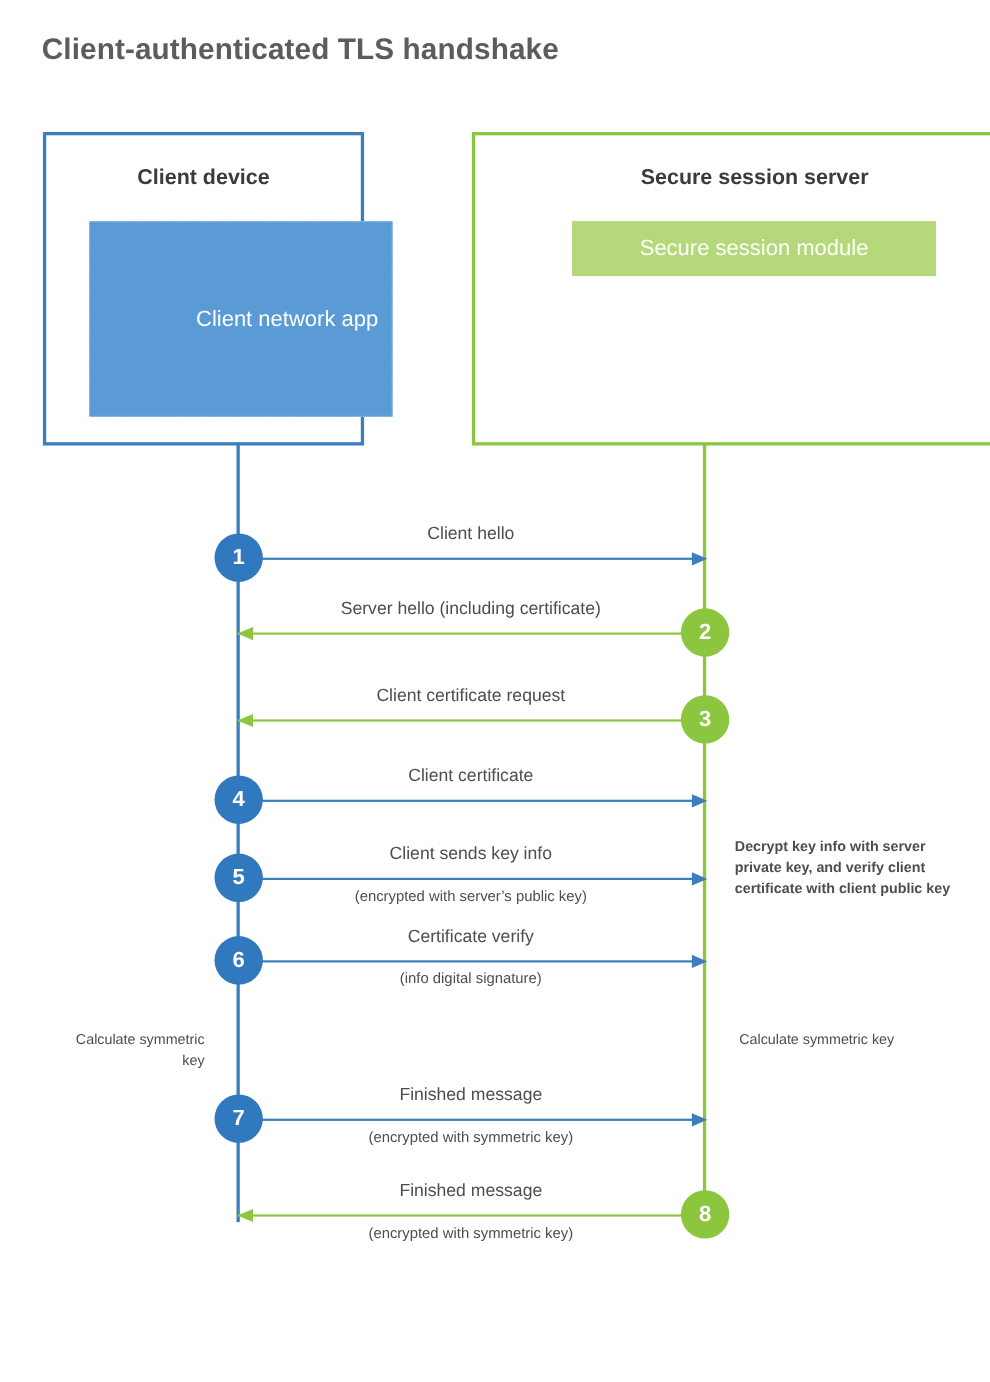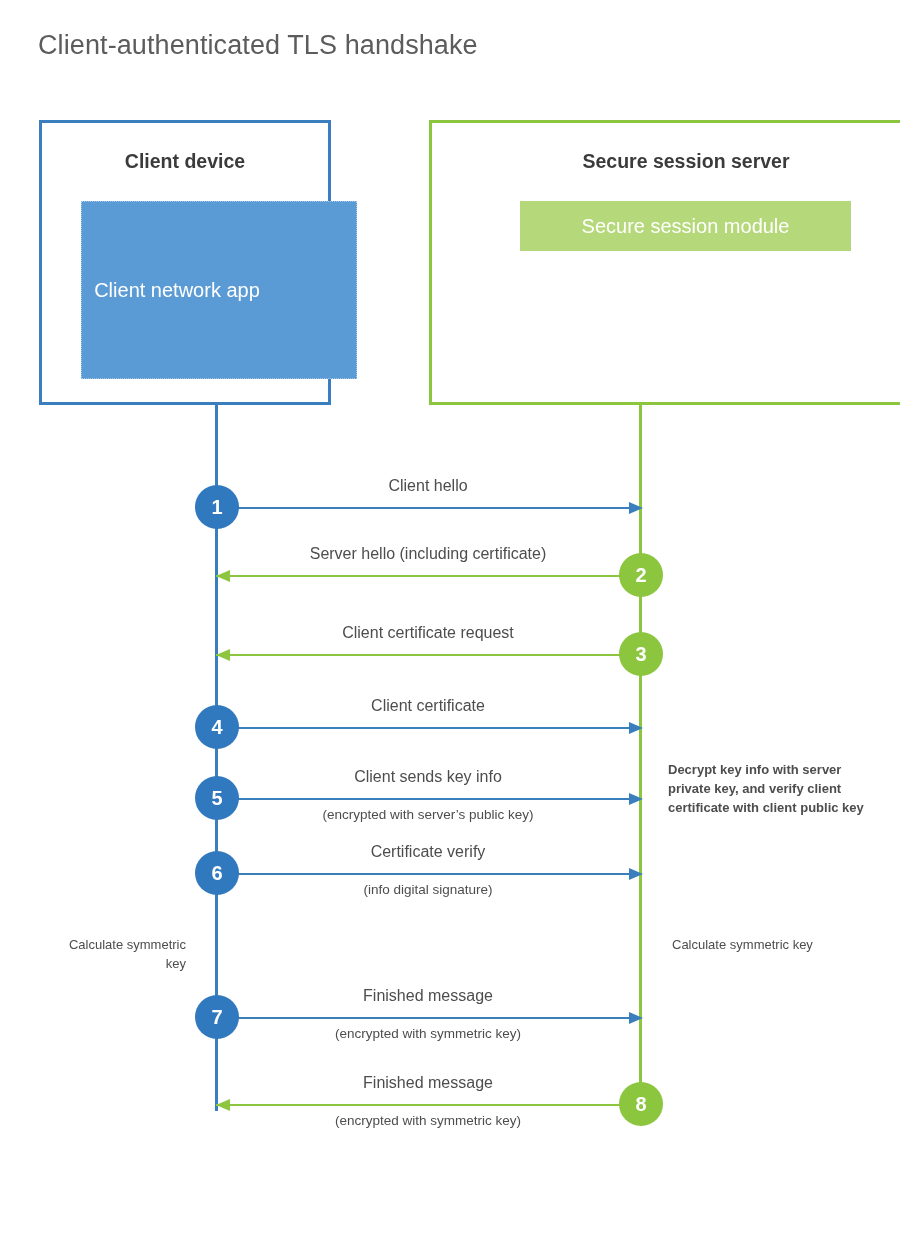--- a/index.html
+++ b/index.html
@@ -18,21 +18,21 @@
     background: #ffffff;
     overflow: hidden;
   }
 
   
   #diagram-title {
     position: absolute;
     left: 38px;
     top: 30px;
     font-size: 27px;
-    font-weight: 400;
+    font-weight: 700;
     color: #5c5c5c;
     letter-spacing: 0.1px;
     white-space: nowrap;
   }
 
   
   .party-box {
     position: absolute;
     box-sizing: border-box;
     background: #ffffff;
@@ -67,21 +67,21 @@
     position: absolute;
     left: 39px;
     top: 78px;
     width: 276px;
     height: 178px;
     background: #5b9bd5;
     border: 1px dotted #a8c8e8;
     box-sizing: border-box;
     display: flex;
     align-items: center;
-    justify-content: flex-start;
+    justify-content: flex-end;
   }
   #client-app .app-label {
     color: #ffffff;
     font-size: 20px;
     font-weight: 300;
     text-align: center;
     line-height: 1.35;
     width: 190px;
   }
 

